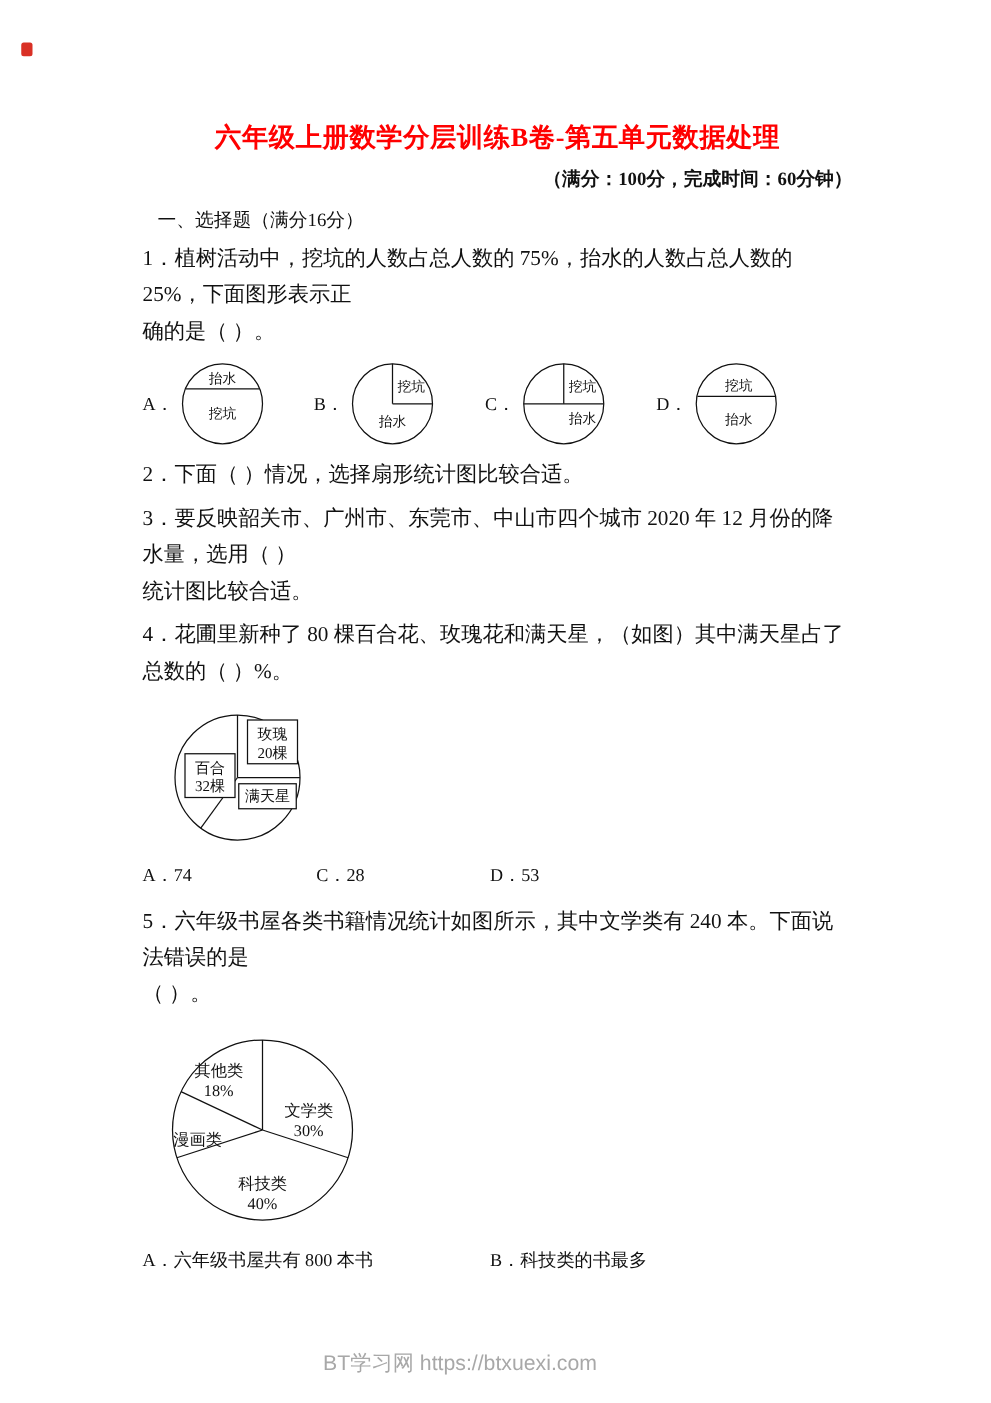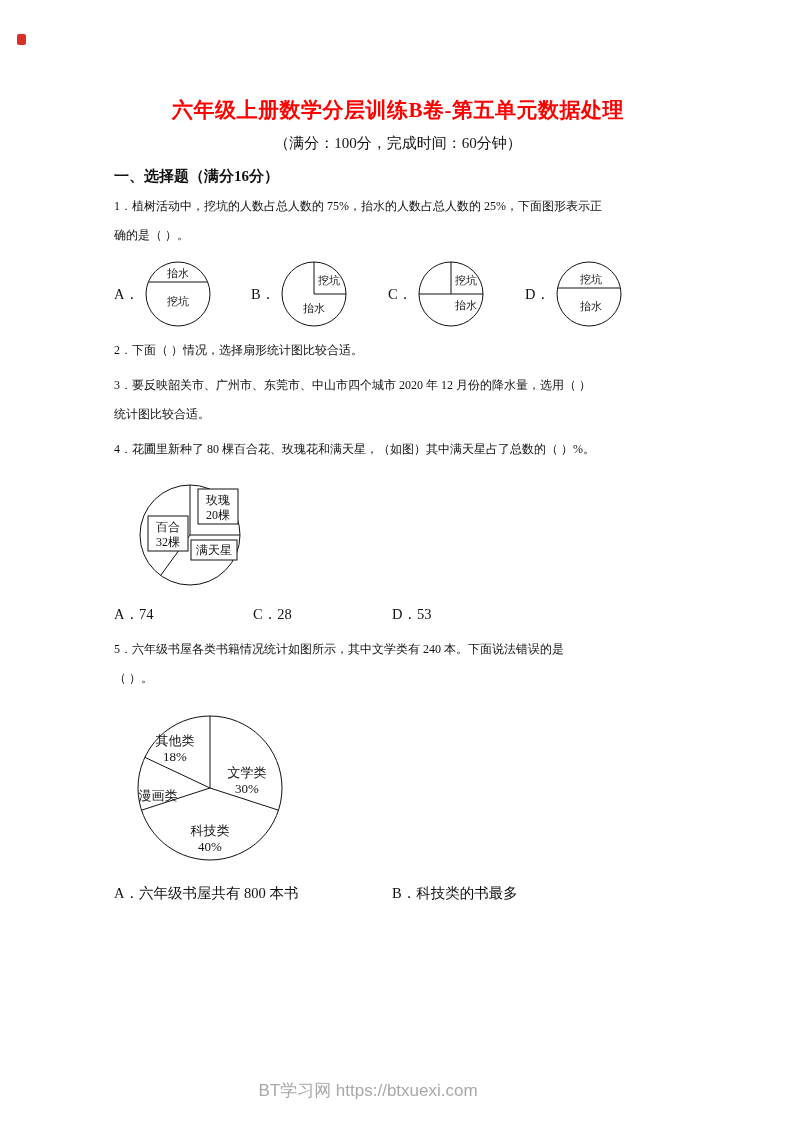--- a/index.html
+++ b/index.html
@@ -31,32 +31,32 @@
   .title {
     margin: 0 0 10px 0;
     text-align: center;
     color: #ff0000;
     font-size: 21px;
     font-weight: bold;
     letter-spacing: 0.5px;
   }
   .subtitle {
     margin: 0 0 14px 0;
-    text-align: center;
+    text-align: right;
+    font-size: 15px;
+    font-weight: bold;
+  }
+  .section {
+    margin: 0 0 2px 12px;
     font-size: 15px;
     font-weight: normal;
   }
-  .section {
-    margin: 0 0 2px 0;
-    font-size: 15px;
-    font-weight: bold;
-  }
   .qtext {
     margin: 6px 0 2px 0;
-    font-size: 12px;
+    font-size: 17px;
     line-height: 29px;
     white-space: pre-line;
   }
   .pie-row {
     display: flex;
     margin: 8px 0 4px 0;
   }
   .pie-opt {
     width: 137px;
     display: flex;

